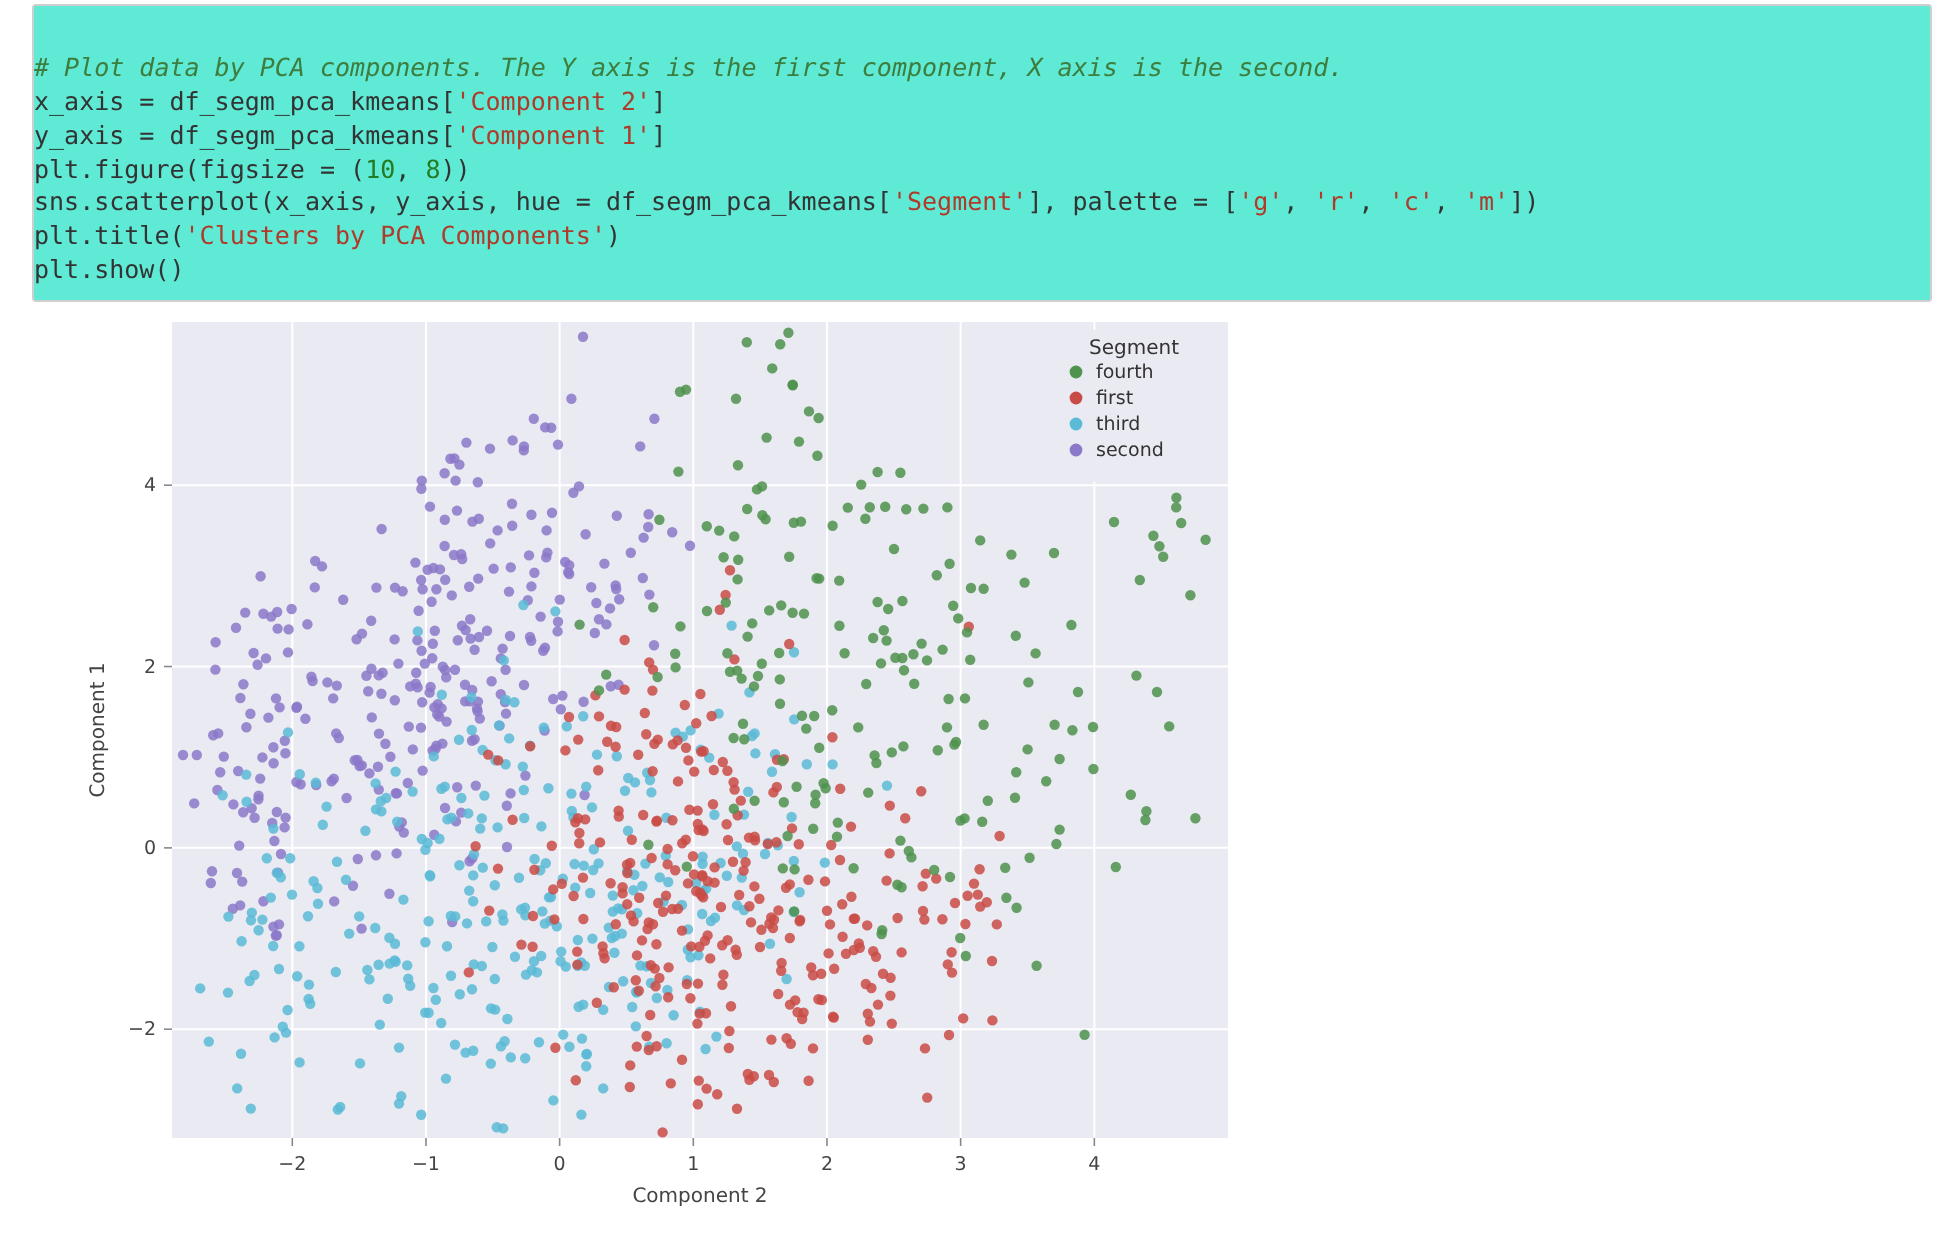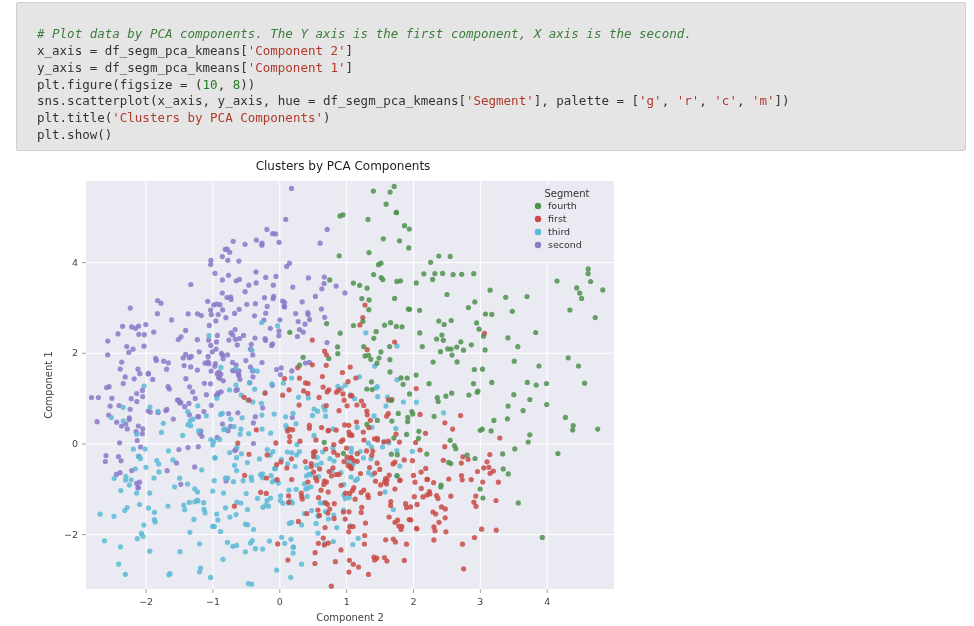--- a/index.html
+++ b/index.html
@@ -5,23 +5,23 @@
   body {
     margin: 0;
     font-family: Verdana, Geneva, sans-serif;
     font-size: 12px;
     background: #fff;
     width: 974px;
   }
   .code-cell {
     border: 1px solid #cfcfd0;
     border-radius: 2px;
-    background: #e5e5e5;
+    background: #5eead4;
     margin: 2px 8px 4px 16px;
-    padding: 6px 20px;
+    padding: 6px 0;
     font-family: Menlo, Consolas, "DejaVu Sans Mono", monospace;
     font-size: 12.5px;
     line-height: 1.35;
     white-space: pre;
     overflow-x: hidden;
     color: #333;
   }
   .prompt-out-area {
     margin-left: 16px;
     margin-top: 4px;
@@ -75,21 +75,20 @@
 <span>x_axis = df_segm_pca_kmeans[</span><span class="c-str">'Component 2'</span><span>]</span>
 <span>y_axis = df_segm_pca_kmeans[</span><span class="c-str">'Component 1'</span><span>]</span>
 <span>plt.figure(figsize = (</span><span class="c-num">10</span><span>, </span><span class="c-num">8</span><span>))</span>
 <span>sns.scatterplot(x_axis, y_axis, hue = df_segm_pca_kmeans[</span><span class="c-str">'Segment'</span><span>], palette = [</span><span class="c-str">'g'</span>, <span class="c-str">'r'</span>, <span class="c-str">'c'</span>, <span class="c-str">'m'</span><span>])</span>
 <span>plt.title(</span><span class="c-str">'Clusters by PCA Components'</span><span>)</span>
 <span>plt.show()</span>
 </div>
 
 <div class="prompt-out-area">
   <div class="chart-box">
-    <div class="chart-title">Clusters by PCA Components</div>
     <svg id="chart-svg" width="590" height="448">
         <rect x="52" y="6" width="528" height="408" fill="#eaeaf2"></rect>
         <line x1="112.15189873417721" y1="6" x2="112.15189873417721" y2="414" stroke="#fff" stroke-width="1"></line>
         <line x1="178.9873417721519" y1="6" x2="178.9873417721519" y2="414" stroke="#fff" stroke-width="1"></line>
         <line x1="245.82278481012656" y1="6" x2="245.82278481012656" y2="414" stroke="#fff" stroke-width="1"></line>
         <line x1="312.65822784810126" y1="6" x2="312.65822784810126" y2="414" stroke="#fff" stroke-width="1"></line>
         <line x1="379.49367088607596" y1="6" x2="379.49367088607596" y2="414" stroke="#fff" stroke-width="1"></line>
         <line x1="446.3291139240506" y1="6" x2="446.3291139240506" y2="414" stroke="#fff" stroke-width="1"></line>
         <line x1="513.1645569620252" y1="6" x2="513.1645569620252" y2="414" stroke="#fff" stroke-width="1"></line>
         <line x1="52" y1="359.59999999999997" x2="580" y2="359.59999999999997" stroke="#fff" stroke-width="1"></line>

